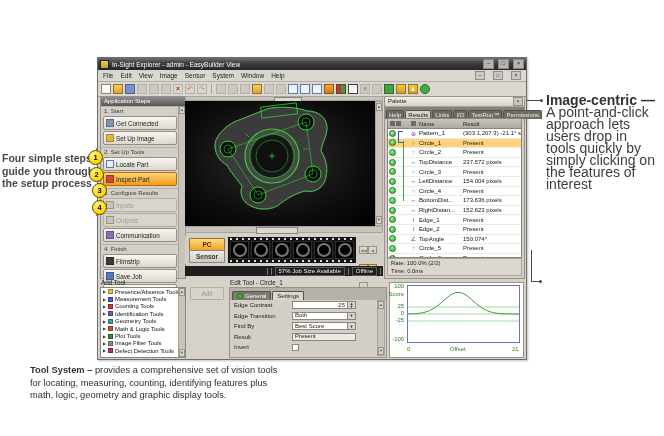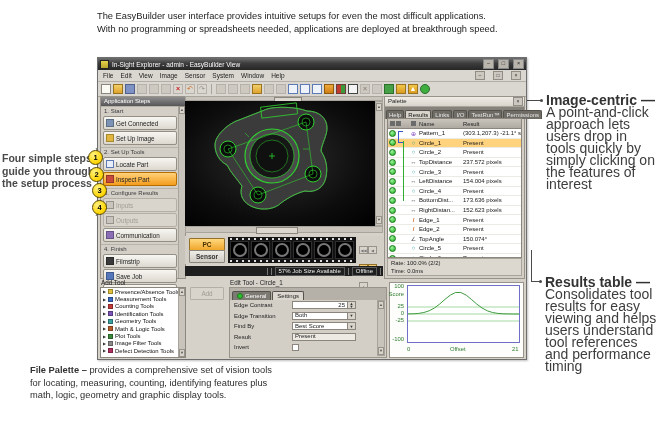--- a/index.html
+++ b/index.html
@@ -150,51 +150,43 @@
   #chart{left:291px;top:224px;width:133px;height:74px;background:#fdfdfb;border:1px solid #97938b;}
   .ytick{position:absolute;font-size:5.9px;color:#2e7d2e;right:119px;width:20px;text-align:right;}
   .xtick{position:absolute;top:63px;font-size:5.9px;color:#2e7d2e;}
   #plotbox{position:absolute;left:17px;top:2px;width:113px;height:58px;border:1px solid #7070c8;box-sizing:border-box;background:#fff;}
 </style>
 </head>
 <body>
 
 <div id="stage">
 
-  <div class="abs intro" style="left:97px;top:10px;width:450px;">
-    <div>The EasyBuilder user interface provides intuitive setups for even the most difficult applications.</div>
-    <div>With no programming or spreadsheets needed, applications are deployed at breakthrough speed.</div>
-  </div>
 
   <div class="abs left-note" style="left:2px;top:152px;width:93px;">Four simple steps guide you through the setup process</div>
   <svg class="abs" style="left:80px;top:142px;" width="30" height="80">
     <path d="M16 6 C 26 24, 26 58, 16 74" stroke="#6a6a6a" stroke-width="1" fill="none"></path>
   </svg>
   <div class="abs step-circle" style="left:88px;top:150px;">1</div>
   <div class="abs step-circle" style="left:89px;top:167px;">2</div>
   <div class="abs step-circle" style="left:92px;top:183px;">3</div>
   <div class="abs step-circle" style="left:92px;top:200px;">4</div>
 
   <div class="abs leader" style="left:526px;top:100px;width:15px;height:1px;"></div>
   <div class="abs leader-dot" style="left:540px;top:99px;"></div>
   <div class="abs side-note" style="left:546px;top:94px;width:114px;">
     <span class="note-title">Image-centric —</span>
     <span class="note-body">A point-and-click approach lets users drop in tools quickly by simply clicking on the features of interest</span>
   </div>
 
   <div class="abs leader" style="left:531px;top:250px;width:1px;height:31px;"></div>
   <div class="abs leader" style="left:531px;top:281px;width:9px;height:1px;"></div>
   <div class="abs leader-dot" style="left:539px;top:280px;"></div>
-  <div class="abs side-note" style="left:545px;top:276px;width:114px;">
-    <span class="note-title">Results table —</span>
-    <span class="note-body">Consolidates tool results for easy viewing and helps users understand tool references and performance timing</span>
-  </div>
 
   <div class="abs bottom-note" style="left:30px;top:364px;width:252px;">
-    <span class="note-title">File Palette –</span><span> provides a comprehensive set of vision tools for locating, measuring, counting, identifying features plus math, logic, geometry and graphic display tools.</span>
+    <span class="note-title">Tool System –</span><span> provides a comprehensive set of vision tools for locating, measuring, counting, identifying features plus math, logic, geometry and graphic display tools.</span>
   </div>
 
   <div id="win" class="abs">
 
     <div id="titlebar" class="abs">
       <span class="appicon"></span>
       <span style="flex:1;">In-Sight Explorer - admin - EasyBuilder View</span>
       <span class="winbtn">–</span>
       <span class="winbtn">□</span>
       <span class="winbtn">×</span>

